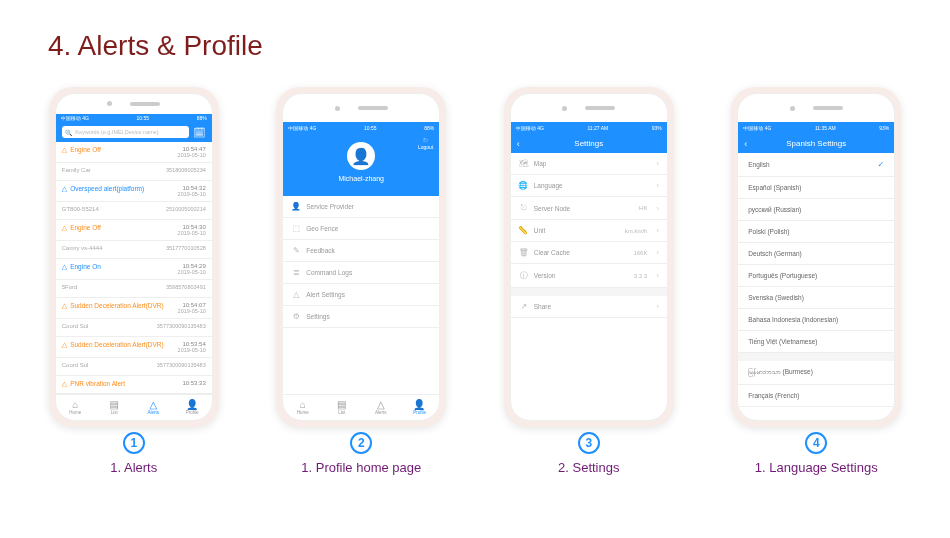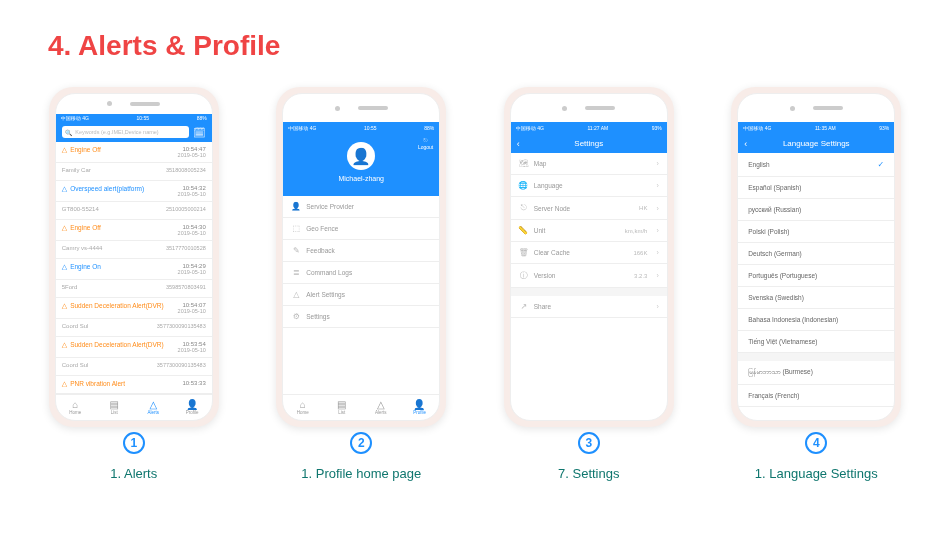--- a/index.html
+++ b/index.html
@@ -1,17 +1,17 @@
 <!DOCTYPE html>
 <html><head>
 <meta charset="utf-8">
 <style>
   *{box-sizing:border-box;margin:0;padding:0;}
   body{font-family:-apple-system,BlinkMacSystemFont,"Segoe UI",Arial,sans-serif;background:#fff;width:950px;height:538px;position:relative;}
-  .title{color:#ef4444;font-size:28px;font-weight:700;padding:30px 0 0 48px;}
+  .title{color:#7f1d1d;font-size:28px;font-weight:400;padding:30px 0 0 48px;}
   .phones{display:flex;justify-content:space-around;padding:25px 30px 0 30px;gap:20px;}
   .phone-wrap{display:flex;flex-direction:column;align-items:center;}
   .phone{width:170px;height:340px;border-radius:24px;background:#f8ece8;padding:6px;position:relative;box-shadow:0 2px 8px rgba(0,0,0,.1);}
   .phone-inner{width:100%;height:100%;border-radius:20px;background:#fff;display:flex;flex-direction:column;overflow:hidden;position:relative;border:1px solid #eee;}
   .notch{height:28px;display:flex;justify-content:center;align-items:center;gap:18px;}
   .speaker{width:30px;height:4px;background:#ccc;border-radius:3px;}
   .camera{width:5px;height:5px;background:#ccc;border-radius:50%;}
   .statusbar{height:12px;background:#1e90ff;display:flex;align-items:center;justify-content:space-between;padding:0 5px;font-size:5px;color:#fff;}
   .screen{flex:1;display:flex;flex-direction:column;font-size:6.5px;color:#666;}
   .header{background:#1e90ff;color:#fff;text-align:center;padding:5px 0;font-size:8px;position:relative;}
@@ -28,21 +28,21 @@
   .row .name{color:#ff8c1a;font-size:6.5px;}
   .row .name.blue{color:#1e90ff;}
   .row .sub{color:#aaa;font-size:6px;}
   .row .r{text-align:right;font-size:5.5px;color:#aaa;}
   .row .r .t{color:#888;font-size:6px;}
   .tabbar{height:26px;border-top:1px solid #eee;display:flex;}
   .tab{flex:1;display:flex;flex-direction:column;align-items:center;justify-content:center;font-size:4.5px;color:#999;}
   .tab.active{color:#1e90ff;}
   .tab .ticon{font-size:10px;line-height:1;}
   .homebtn{width:22px;height:22px;border:2px solid #1e90ff;border-radius:50%;margin:5px auto 2px auto;display:flex;align-items:center;justify-content:center;color:#1e90ff;font-weight:600;font-size:12px;background:#fff;}
-  .caption{margin-top:10px;font-size:13px;color:#0f766e;}
+  .caption{margin-top:4px;font-size:13px;color:#701a75;}
   
   .profile-banner{background:#1e90ff;padding:8px 0 14px 0;text-align:center;color:#fff;position:relative;}
   .avatar{width:28px;height:28px;border-radius:50%;background:#fff;margin:0 auto 5px auto;display:flex;align-items:center;justify-content:center;font-size:16px;}
   .username{font-size:7px;}
   .menu-row{border-bottom:1px solid #eee;padding:6px 8px;display:flex;align-items:center;gap:5px;}
   .menu-row .micon{color:#bbb;font-size:8px;width:10px;text-align:center;}
   .menu-row .mlabel{font-size:6.5px;color:#999;}
   .menu-row .mval{margin-left:auto;font-size:6px;color:#bbb;}
   .menu-row .chev{margin-left:auto;color:#ccc;font-size:7px;}
   .menu-row .chev2{color:#ccc;font-size:7px;margin-left:4px;}
@@ -336,38 +336,38 @@
               <div class="menu-row">
                 <span class="micon">↗</span>
                 <span class="mlabel">Share</span>
                 <span class="chev">›</span>
               </div>
             </div>
         </div>
       </div>
     </div>
     <div class="homebtn">3</div>
-    <div class="caption">7. Settings</div>
+    <div class="caption">2. Settings</div>
   </div>
 
   <div class="phone-wrap">
     <div class="phone">
       <div class="phone-inner">
         <div class="notch">
             <div class="camera"></div>
             <div class="speaker"></div>
           </div>
         <div class="statusbar">
             <span>中国移动 4G</span>
             <span>11:35 AM</span>
             <span>93%</span>
           </div>
         <div class="header">
           <span class="back">‹</span>
-          <span>Language Settings</span>
+          <span>Spanish Settings</span>
         </div>
         <div class="screen">
           <div class="list" id="lang-list">
               <div class="lang-row">
                 <span>English</span>
                 <span class="check">✓</span>
               </div>
               <div class="lang-row">
                 <span>Español (Spanish)</span>
               </div>

